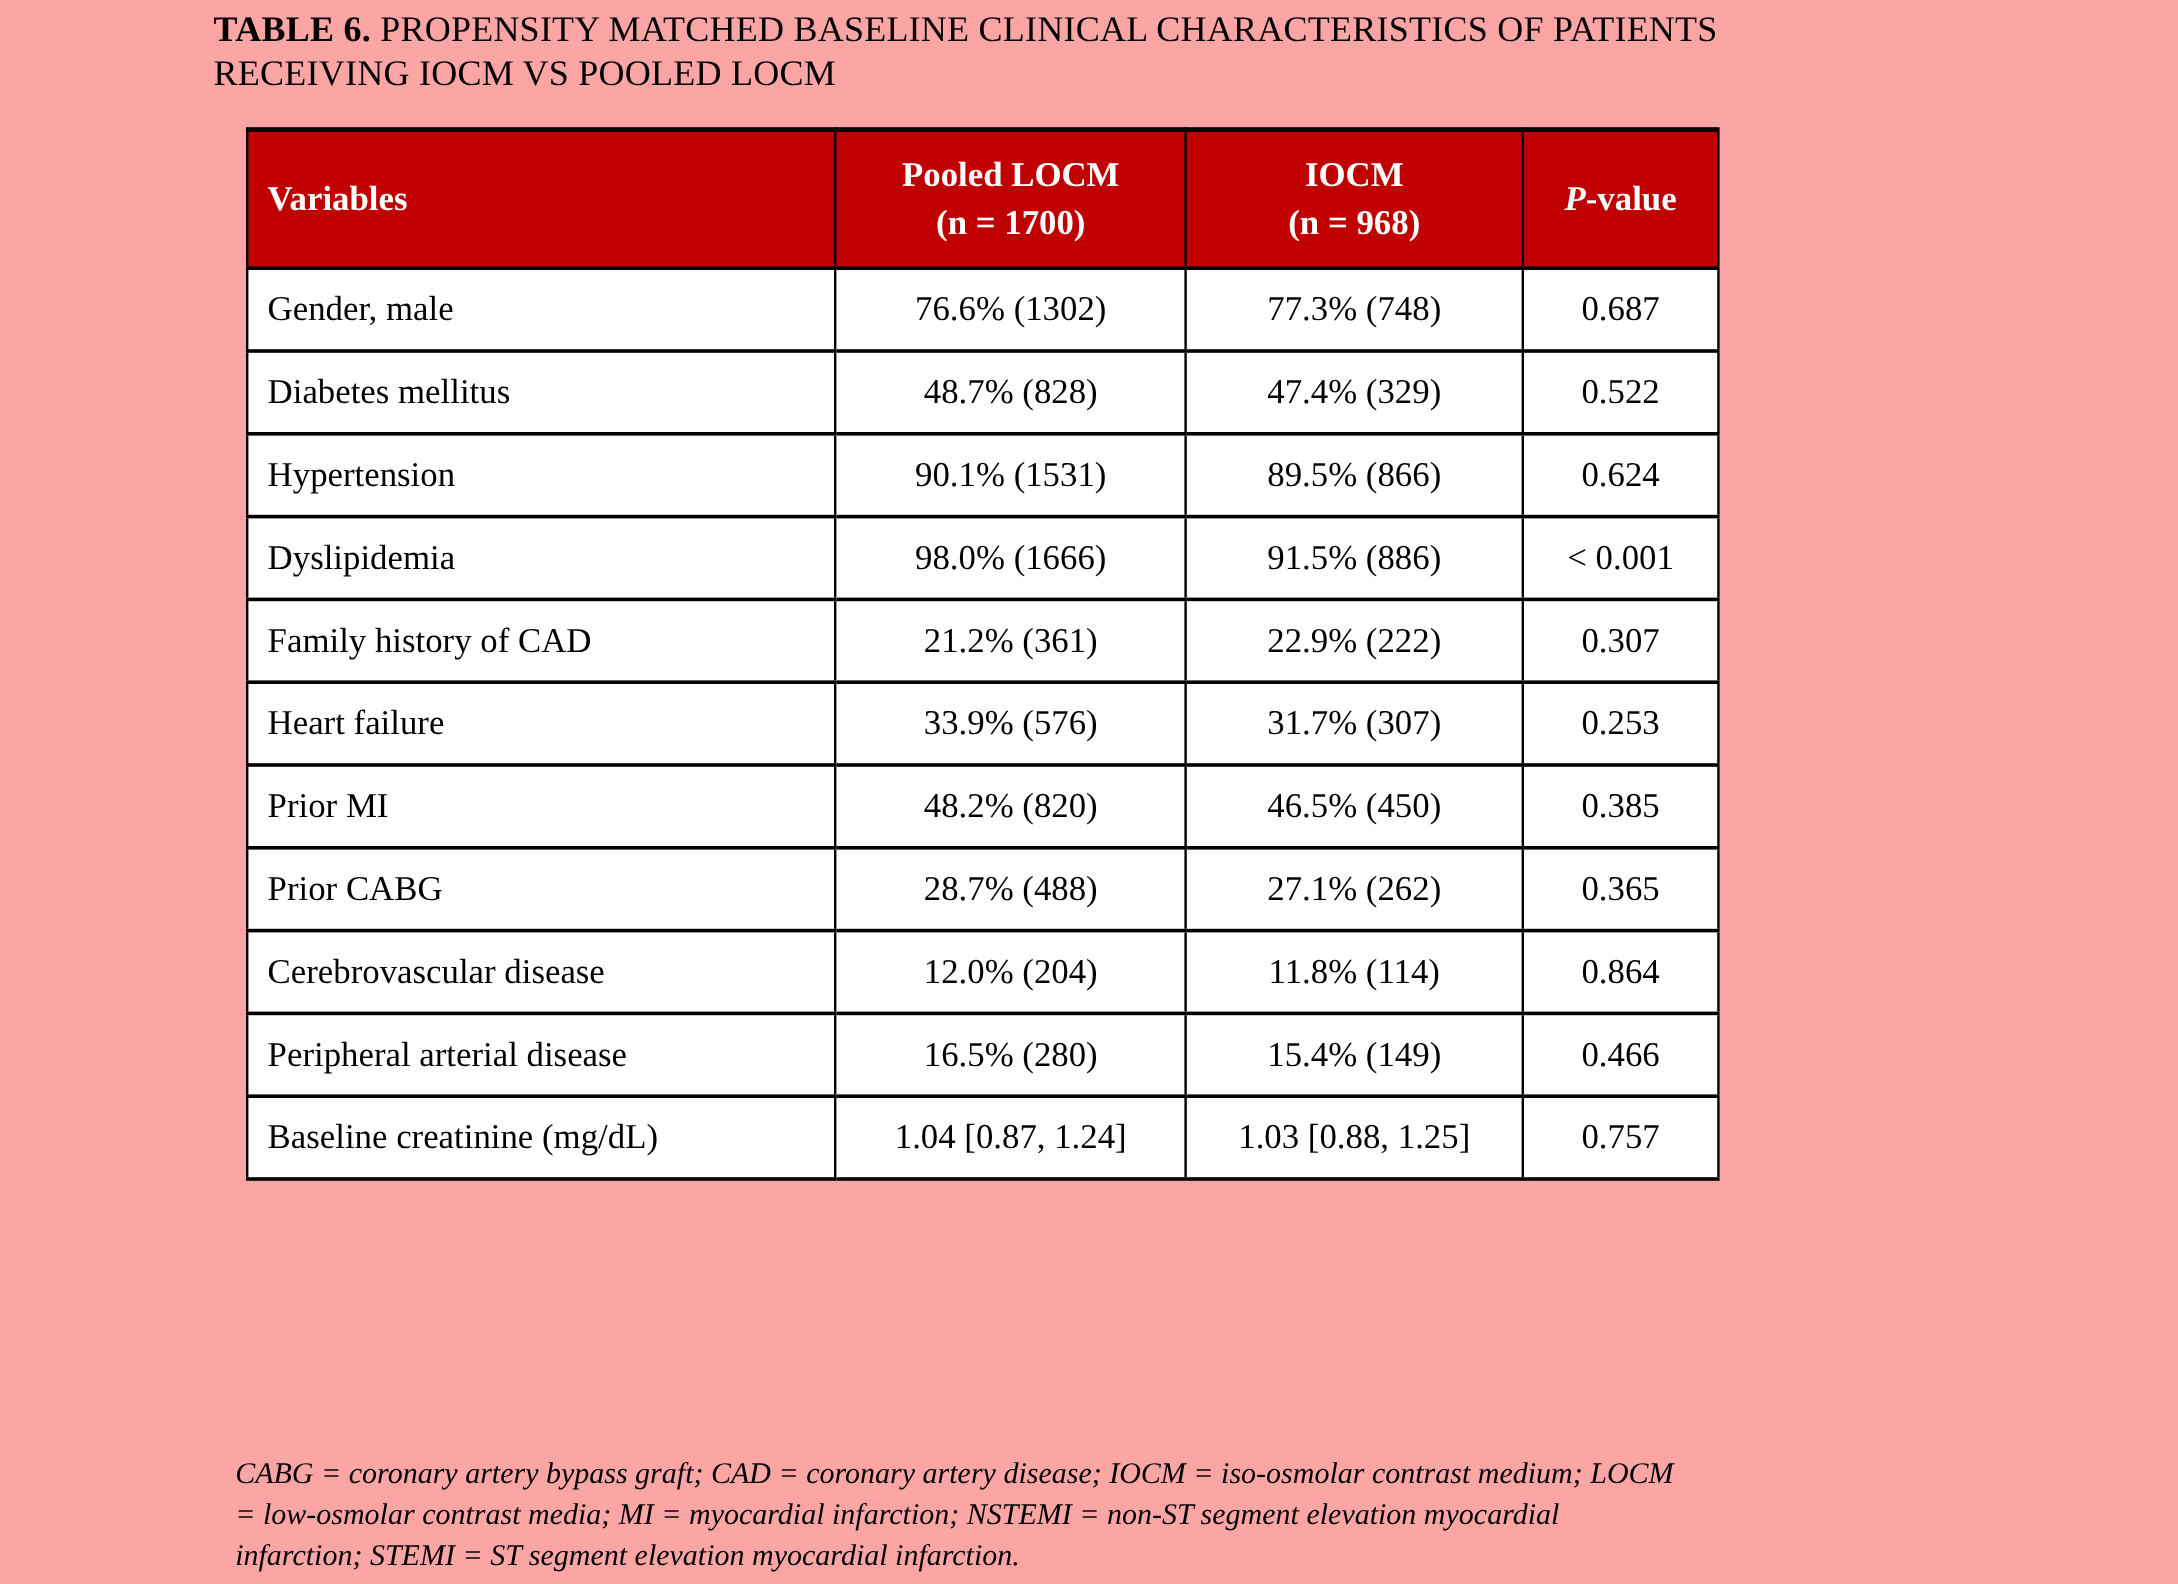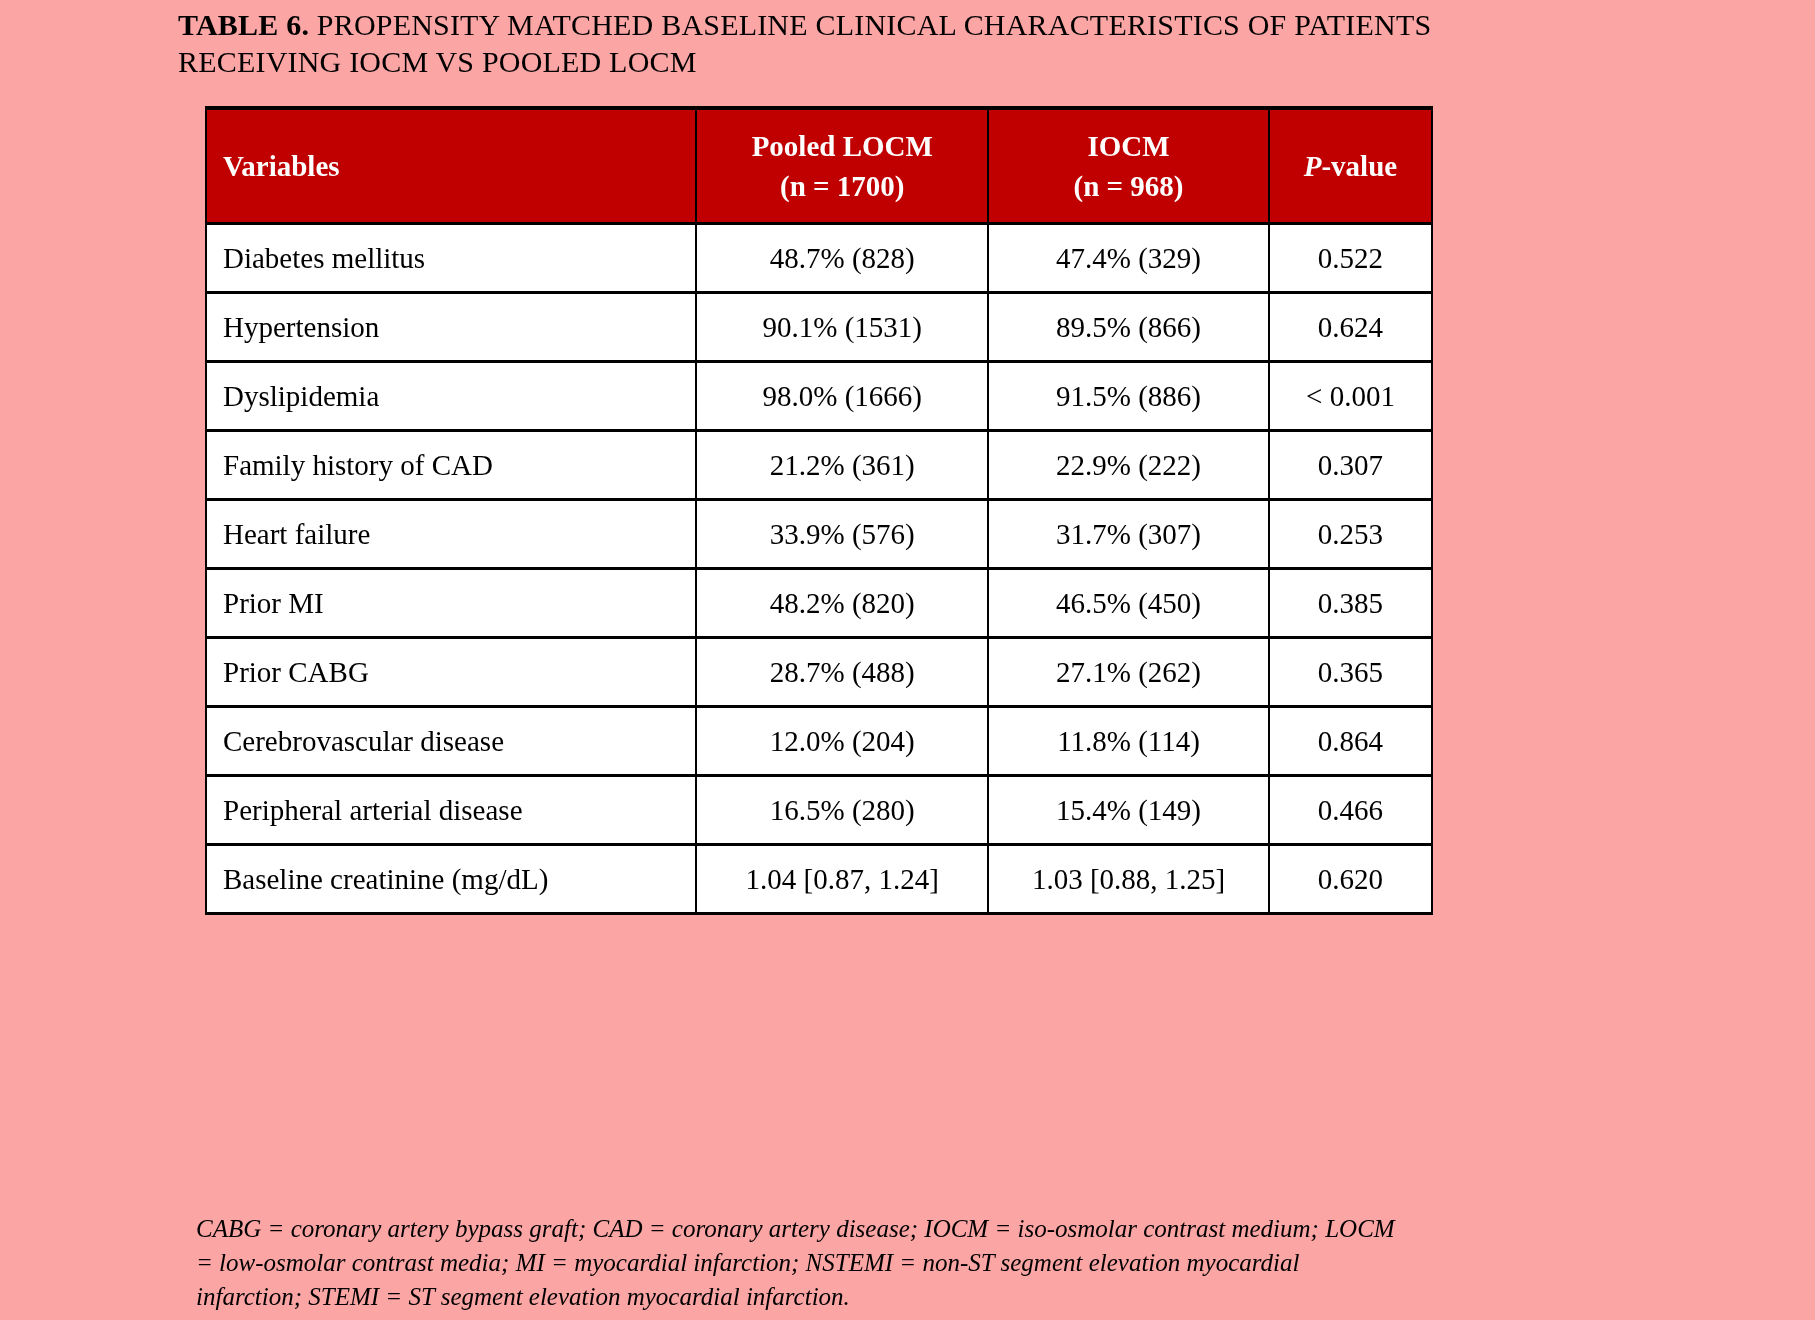--- a/index.html
+++ b/index.html
@@ -110,20 +110,26 @@
           <span>IOCM</span><br>
           <span>(n = 968)</span>
         </th>
         <th>
           <i>P</i><span>-value</span>
         </th>
       </tr>
     </thead>
     <tbody>
         <tr>
+          <td class="cell-left">Gender, male</td>
+          <td>76.6% (1302)</td>
+          <td>77.3% (748)</td>
+          <td>0.687</td>
+        </tr>
+        <tr>
           <td class="cell-left">Diabetes mellitus</td>
           <td>48.7% (828)</td>
           <td>47.4% (329)</td>
           <td>0.522</td>
         </tr>
         <tr>
           <td class="cell-left">Hypertension</td>
           <td>90.1% (1531)</td>
           <td>89.5% (866)</td>
           <td>0.624</td>
@@ -167,20 +173,20 @@
         <tr>
           <td class="cell-left">Peripheral arterial disease</td>
           <td>16.5% (280)</td>
           <td>15.4% (149)</td>
           <td>0.466</td>
         </tr>
         <tr>
           <td class="cell-left">Baseline creatinine (mg/dL)</td>
           <td>1.04 [0.87, 1.24]</td>
           <td>1.03 [0.88, 1.25]</td>
-          <td>0.620</td>
+          <td>0.757</td>
         </tr>
       </tbody>
   </table>
 
   <div class="footnote">CABG = coronary artery bypass graft; CAD = coronary artery disease; IOCM = iso-osmolar contrast medium; LOCM = low-osmolar contrast media; MI = myocardial infarction; NSTEMI = non-ST segment elevation myocardial infarction; STEMI = ST segment elevation myocardial infarction.</div>
 
 </div>
 
 </body></html>

